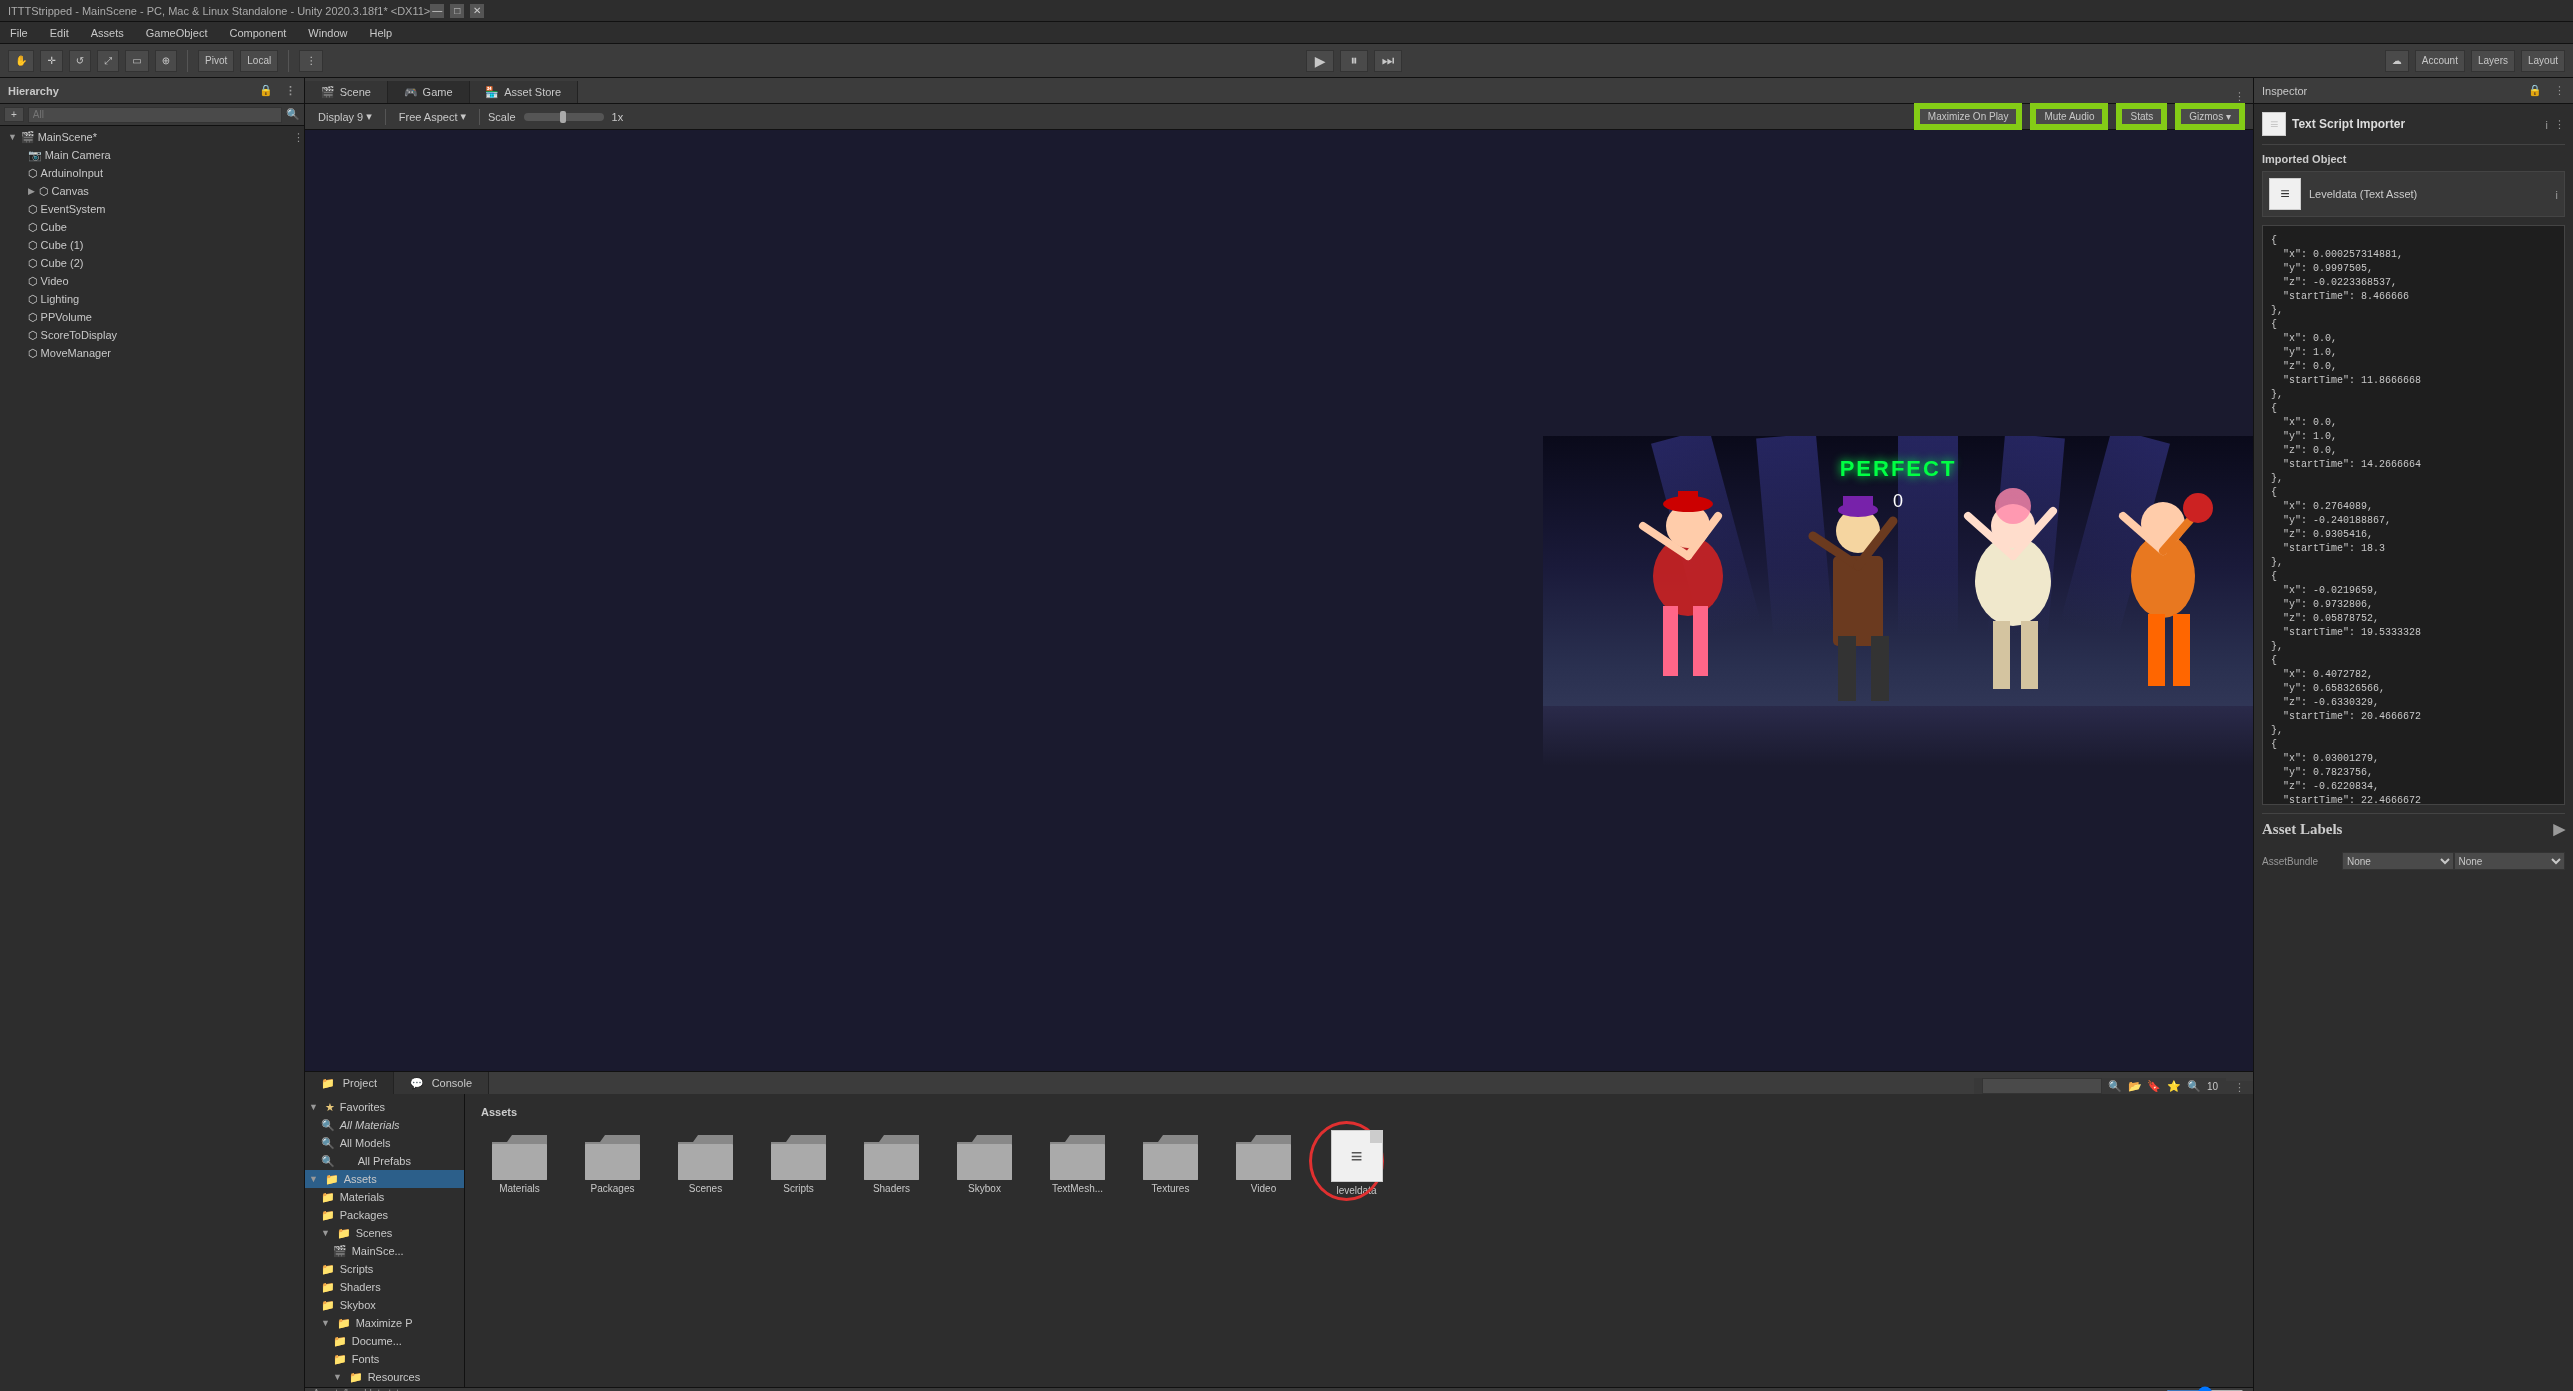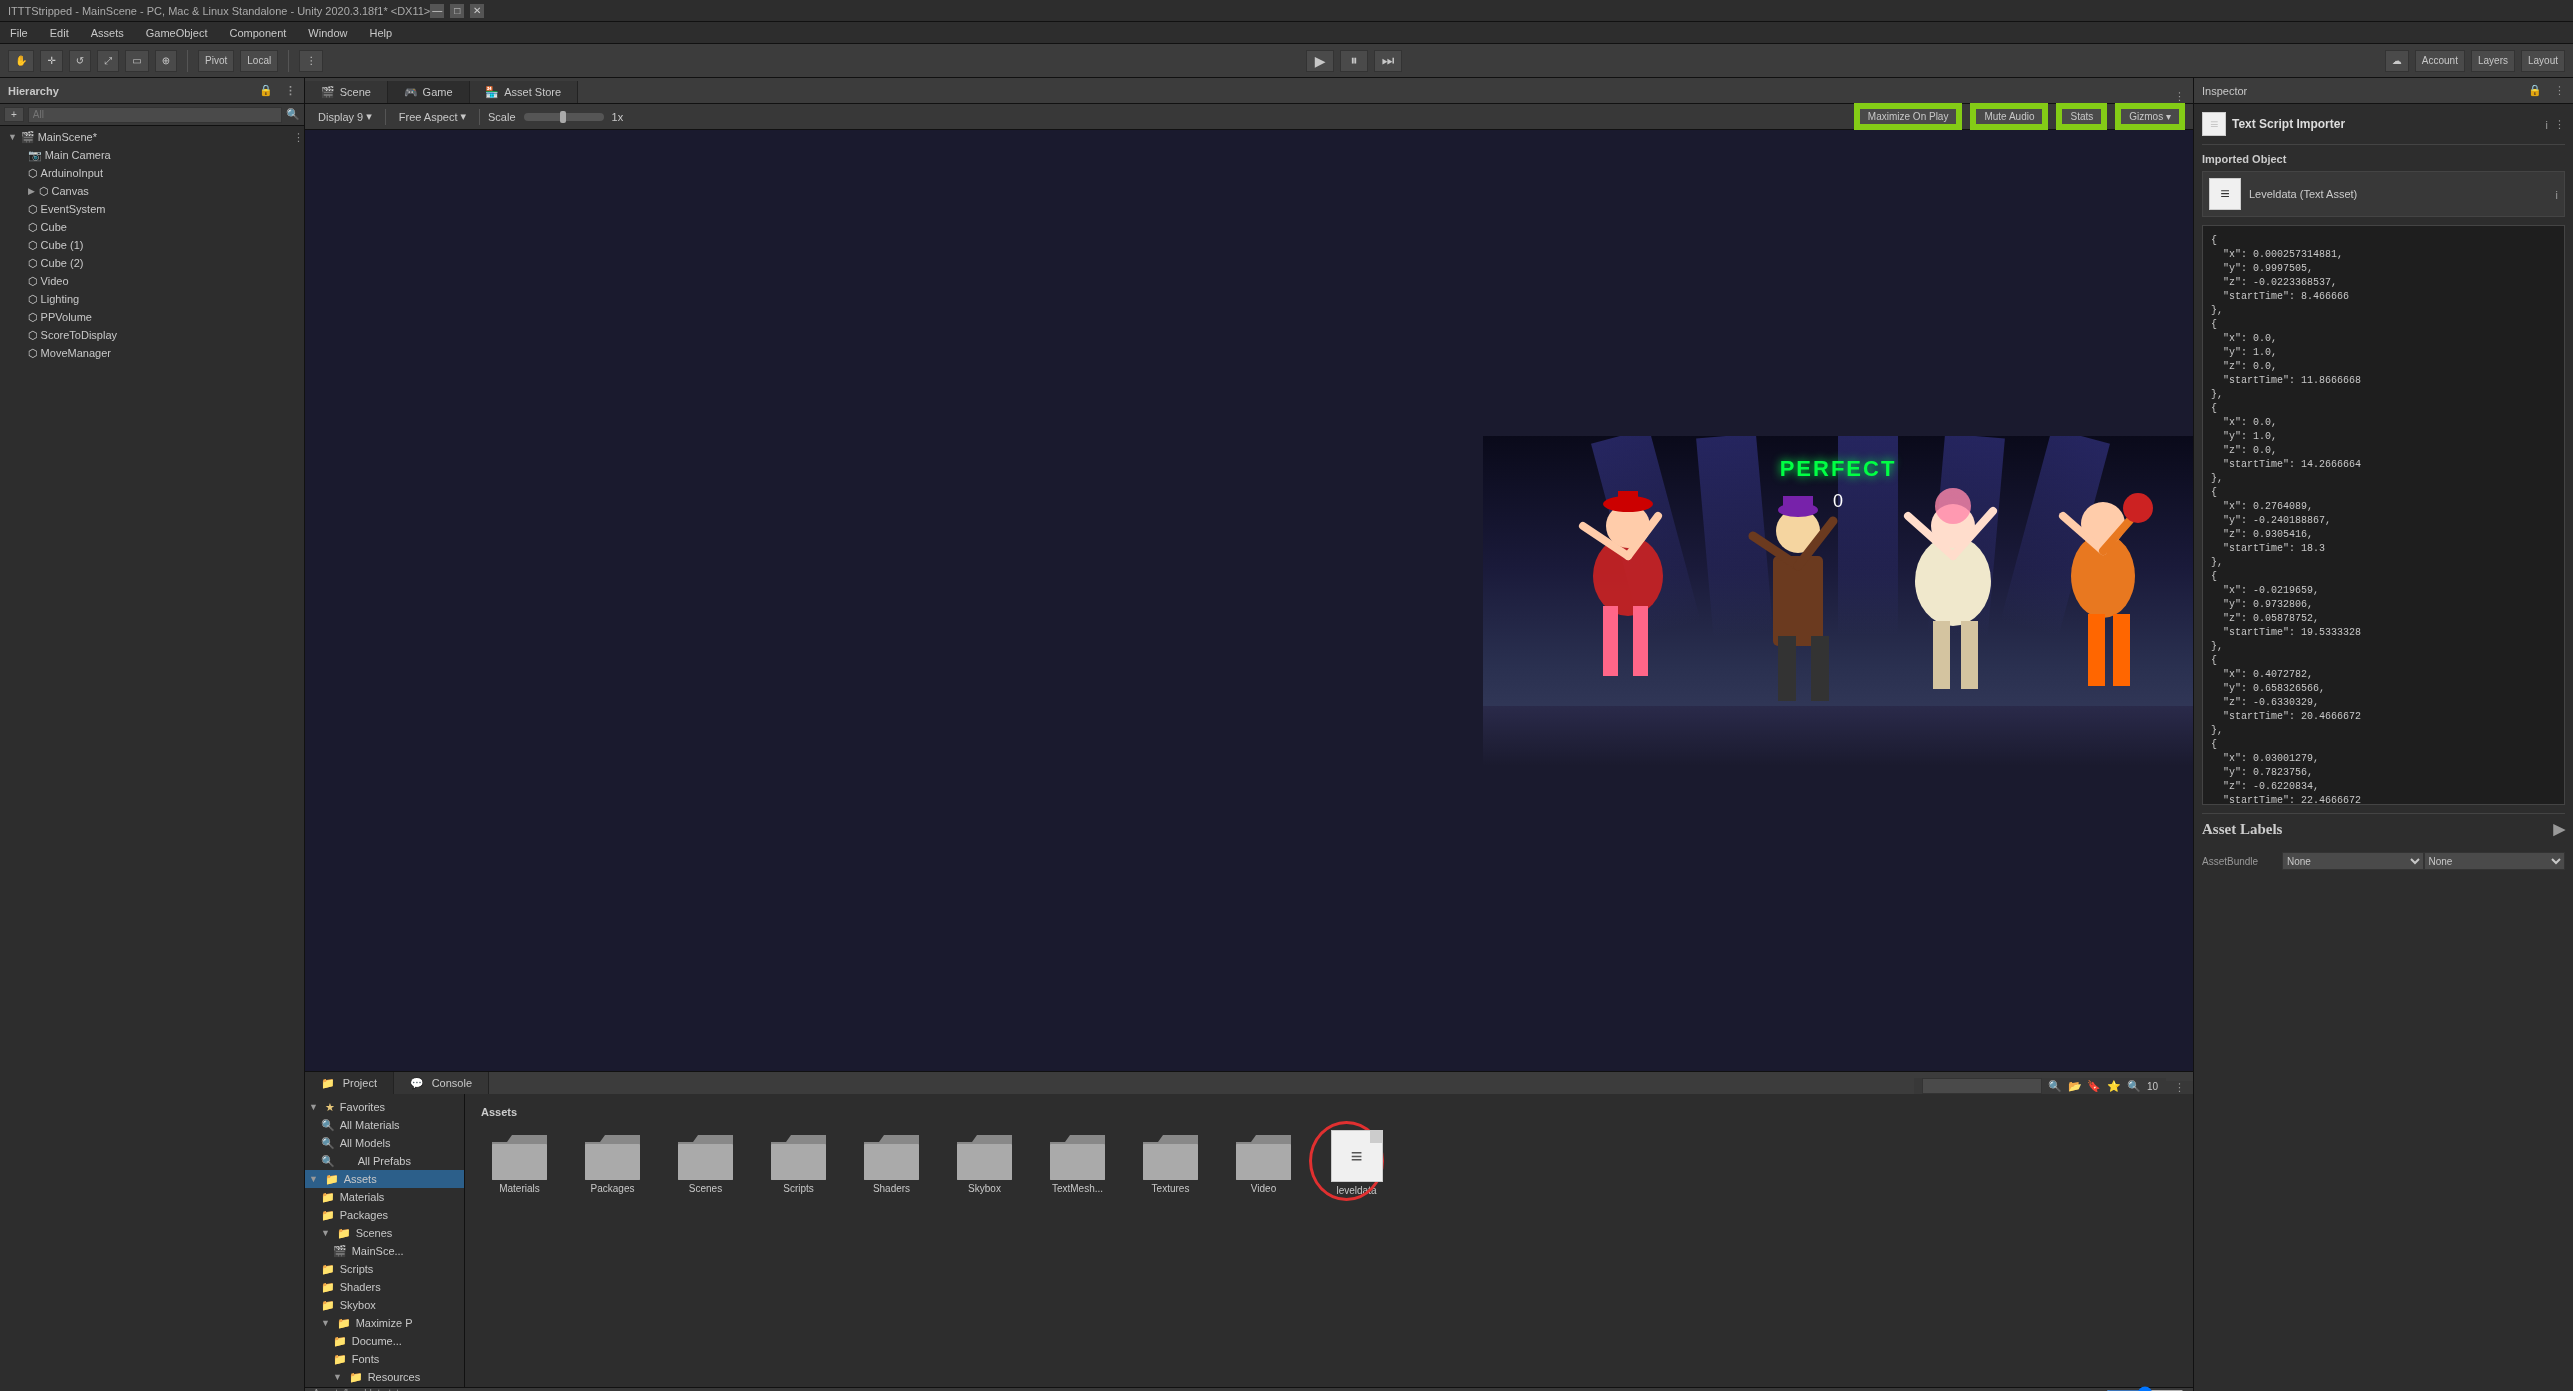--- a/index.html
+++ b/index.html
@@ -267,21 +267,21 @@
     .asset-label {
       font-size: 10px;
       text-align: center;
       margin-top: 3px;
       color: #c8c8c8;
       word-break: break-all;
     }
 
     
     #inspector-panel {
-      width: 380px;
+      width: 320px;
       background: #2d2d2d;
       border-left: 1px solid #111;
       display: flex;
       flex-direction: column;
     }
     #inspector-header {
       height: 26px;
       background: #3c3c3c;
       display: flex;
       align-items: center;
@@ -698,21 +698,21 @@
 
         <div id="project-left">
 
           <div class="project-tree-item ptree-i0">
             <span class="arrow">▼</span>
             <span class="star-icon">★</span>
             <span style="margin-left:2px;">Favorites</span>
           </div>
           <div class="project-tree-item ptree-i1">
             <span>🔍</span>
-            <span style="margin-left:2px;">All Materials</span>
+            <span style="margin-left:2px;font-style:italic;">All Materials</span>
           </div>
           <div class="project-tree-item ptree-i1">
             <span>🔍</span>
             <span style="margin-left:2px;">All Models</span>
           </div>
           <div class="project-tree-item ptree-i1">
             <span>🔍</span>
             <span style="margin-left:20px;">All Prefabs</span>
           </div>
 

